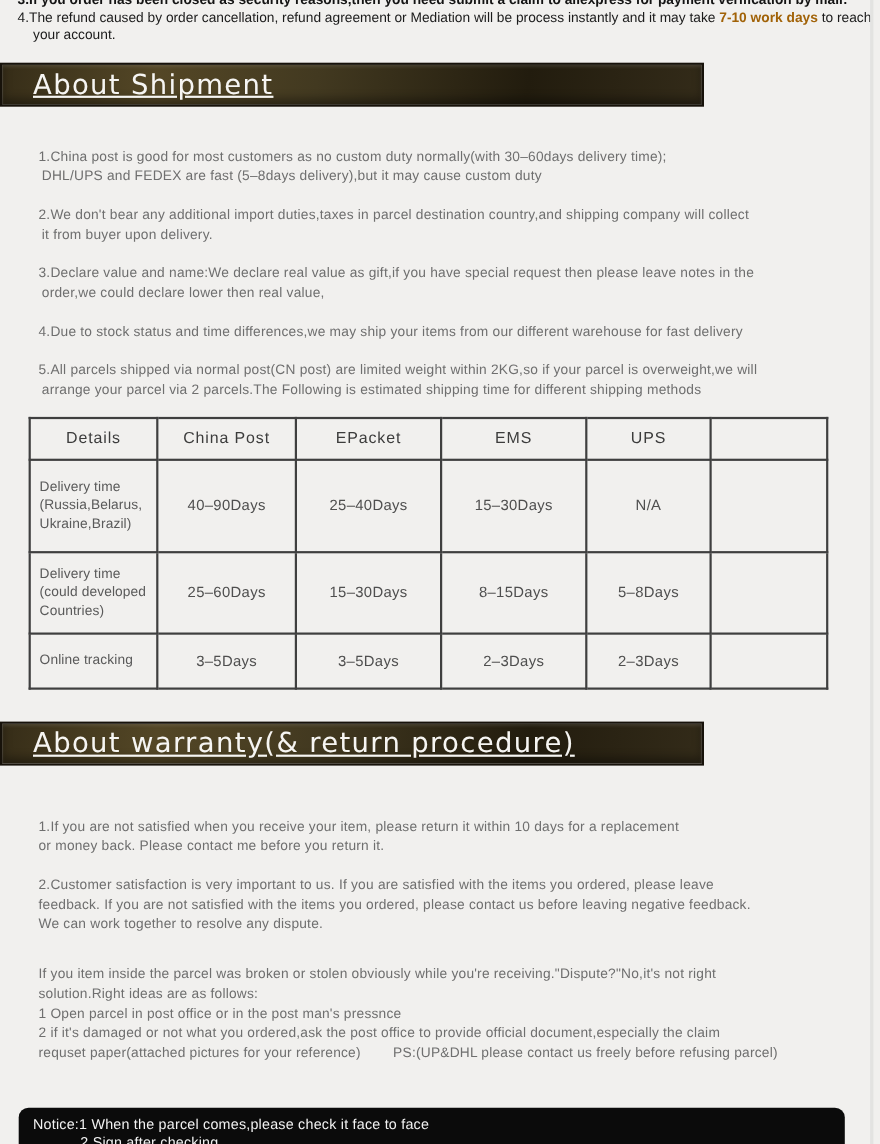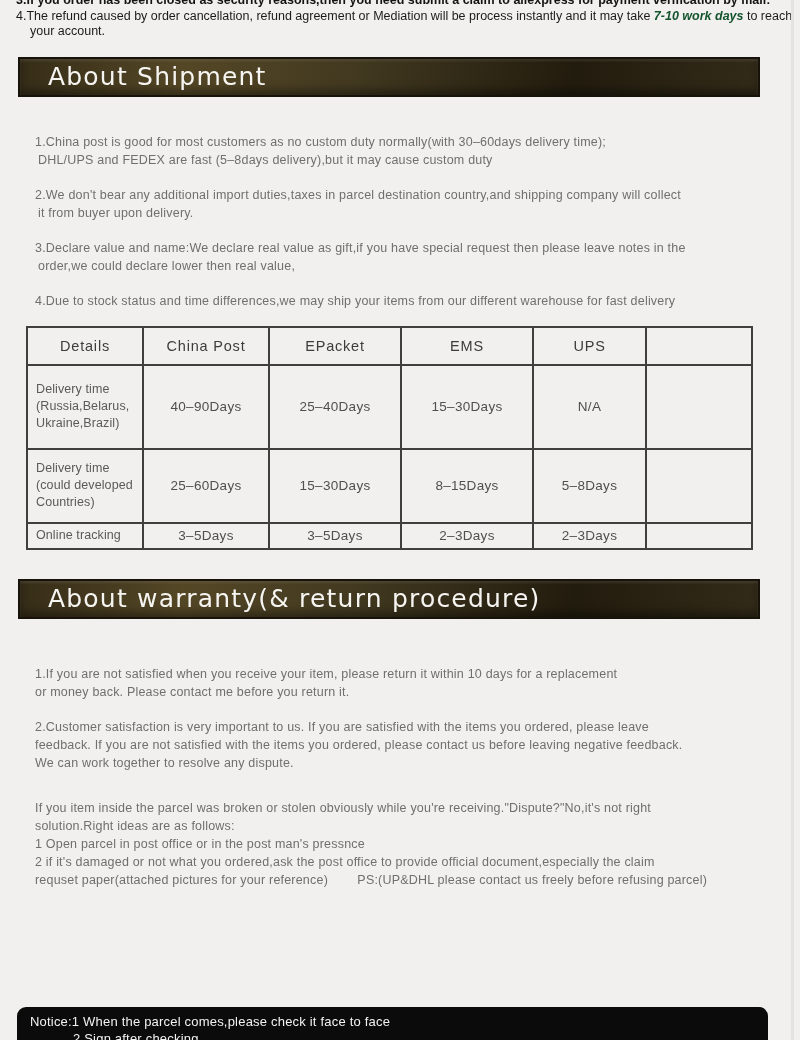--- a/index.html
+++ b/index.html
@@ -19,42 +19,43 @@
   .top-notes {
     margin-top: -7px;
     padding-left: 16px;
     color: #141414;
     font-size: 12.5px;
     line-height: 15.5px;
     font-weight: bold;
   }
   .top-notes .indent { padding-left: 14px; }
   .top-notes .regular { font-weight: normal; color: #1b1b1b; }
-  .top-notes .regular b { font-weight: bold; color: #14532d; font-style: italic; }
+  .top-notes .regular b { font-weight: bold; color: #a16207; }
   .top-notes .email { font-size: 13px; letter-spacing: 0.2px; }
 
   
   .banner {
-    margin-left: 18px;
+    margin-left: 0;
     margin-right: 30px;
-    width: 742px;
+    width: 640px;
     height: 40px;
     box-sizing: border-box;
     background: linear-gradient(97deg,
       #362d18 0%, #544726 22%, #423920 45%, #221c0e 75%, #332b19 100%);
     border: 2px solid #17120a;
     box-shadow: inset 0 2px 3px rgba(255,255,255,0.10),
                 inset 0 -5px 9px rgba(0,0,0,0.38);
     color: #f6f5f2;
     font-family: "DejaVu Sans", sans-serif;
     font-size: 25px;
     letter-spacing: 1.2px;
     display: flex;
     align-items: center;
     padding-left: 28px;
+    text-decoration: underline;
   }
   .banner-shipment { margin-top: 17px; }
   .banner-warranty { margin-top: 29px; }
 
   
   .paras { padding-left: 35px; }
   .paras-shipment { margin-top: 36px; }
   .paras-warranty { margin-top: 46px; }
   .para { margin-bottom: 17px; }
   .para:last-child { margin-bottom: 0; }
@@ -97,21 +98,21 @@
   table.ship td.lbl {
     text-align: left;
     padding-left: 8px;
     font-size: 12.5px;
     color: #5a5a5a;
     line-height: 17px;
     letter-spacing: 0.1px;
   }
   tr.row-1 { height: 84px; }
   tr.row-2 { height: 74px; }
-  tr.row-3 { height: 26px; }
+  tr.row-3 { height: 50px; }
 
   
   .notice {
     position: absolute;
     left: 17px; top: 1007px;
     width: 751px; height: 64px;
     box-sizing: border-box;
     background: #0b0b0b;
     border-radius: 9px 9px 0 0;
     color: #f2f2f2;
@@ -145,20 +146,24 @@
   <div class="para">
     <div class="line">2.We don't bear any additional import duties,taxes in parcel destination country,and shipping company will collect</div>
     <div class="line cont">it from buyer upon delivery.</div>
   </div>
   <div class="para">
     <div class="line">3.Declare value and name:We declare real value as gift,if you have special request then please leave notes in the</div>
     <div class="line cont">order,we could declare lower then real value,</div>
   </div>
   <div class="para">
     <div class="line">4.Due to stock status and time differences,we may ship your items from our different warehouse for fast delivery</div>
+  </div>
+  <div class="para">
+    <div class="line">5.All parcels shipped via normal post(CN post) are limited weight within 2KG,so if your parcel is overweight,we will</div>
+    <div class="line cont">arrange your parcel via 2 parcels.The Following is estimated shipping time for different shipping methods</div>
   </div>
 </div>
 
 <table class="ship">
   <colgroup>
     <col style="width:116px">
       <col style="width:126px">
       <col style="width:132px">
     <col style="width:132px">
       <col style="width:113px">

